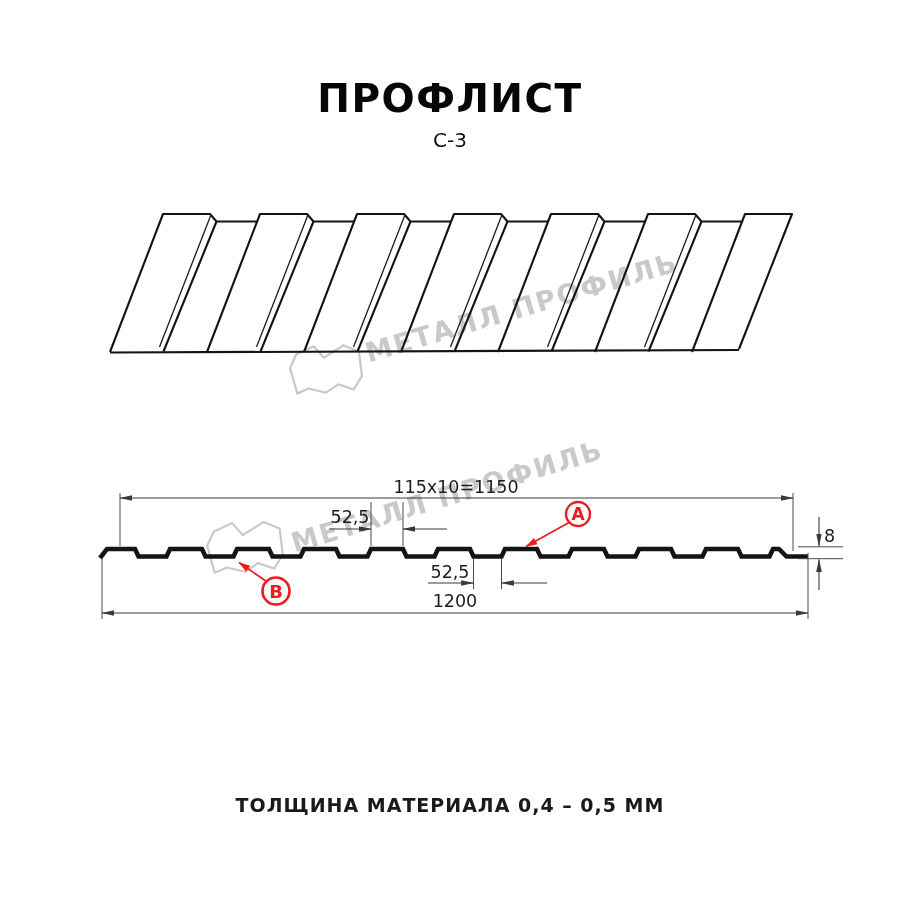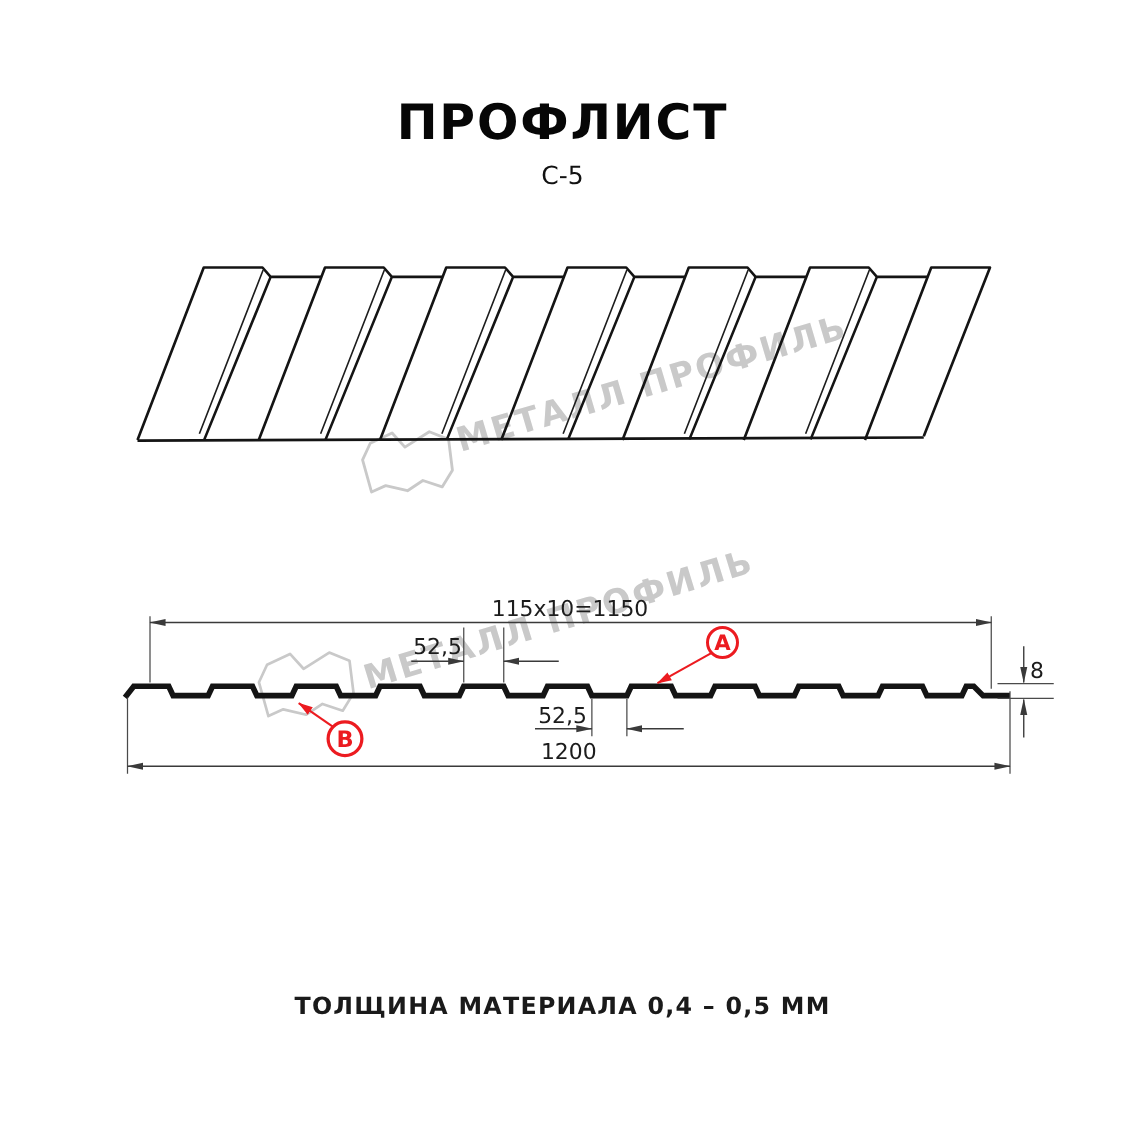--- a/index.html
+++ b/index.html
@@ -29,21 +29,21 @@
   .profile{stroke:var(--ink);stroke-width:4.5;fill:none;stroke-linejoin:miter;}
   .red-stroke{stroke:var(--accent);fill:none;}
   .red-text{fill:var(--accent);font-weight:bold;font-family:"DejaVu Sans",sans-serif;}
 </style>
 </head>
 <body>
 
 <div class="page">
 
   <div class="title">ПРОФЛИСТ</div>
-  <div class="subtitle">С-5</div>
+  <div class="subtitle">С-3</div>
 
   <div class="wm">
     <svg class="wm-logo wm1-logo" width="76" height="52" viewBox="0 0 74 50">
       <polygon points="2,23 8,10 25,2 35,13 54,1 69,7 72,31 64,44 49,39 37,47 20,43 9,48" fill="none" stroke="var(--wm)" stroke-width="2.2" stroke-linejoin="round"></polygon>
     </svg>
     <span class="wm-text wm1-text">МЕТАЛЛ ПРОФИЛЬ</span>
   </div>
 
   <div class="wm">
     <svg class="wm-logo wm2-logo" width="80" height="62" viewBox="0 0 74 50">

